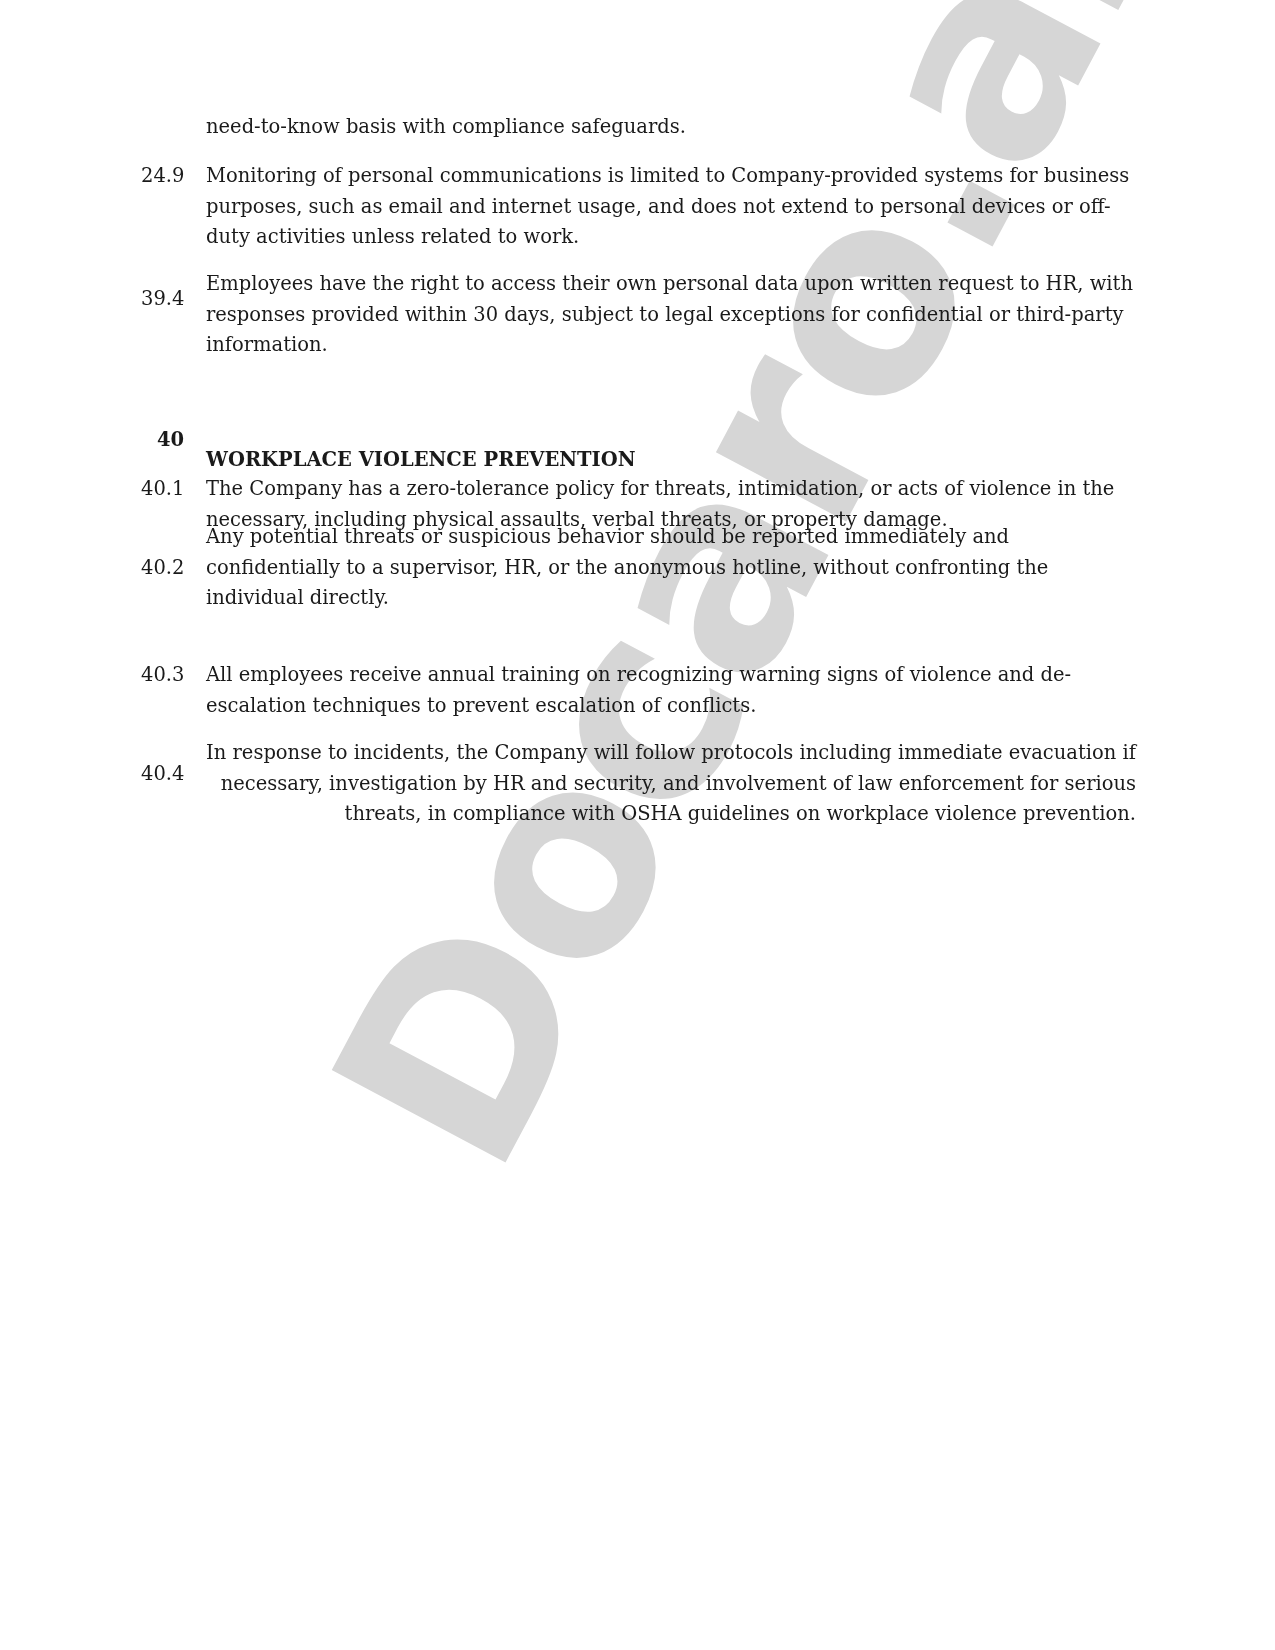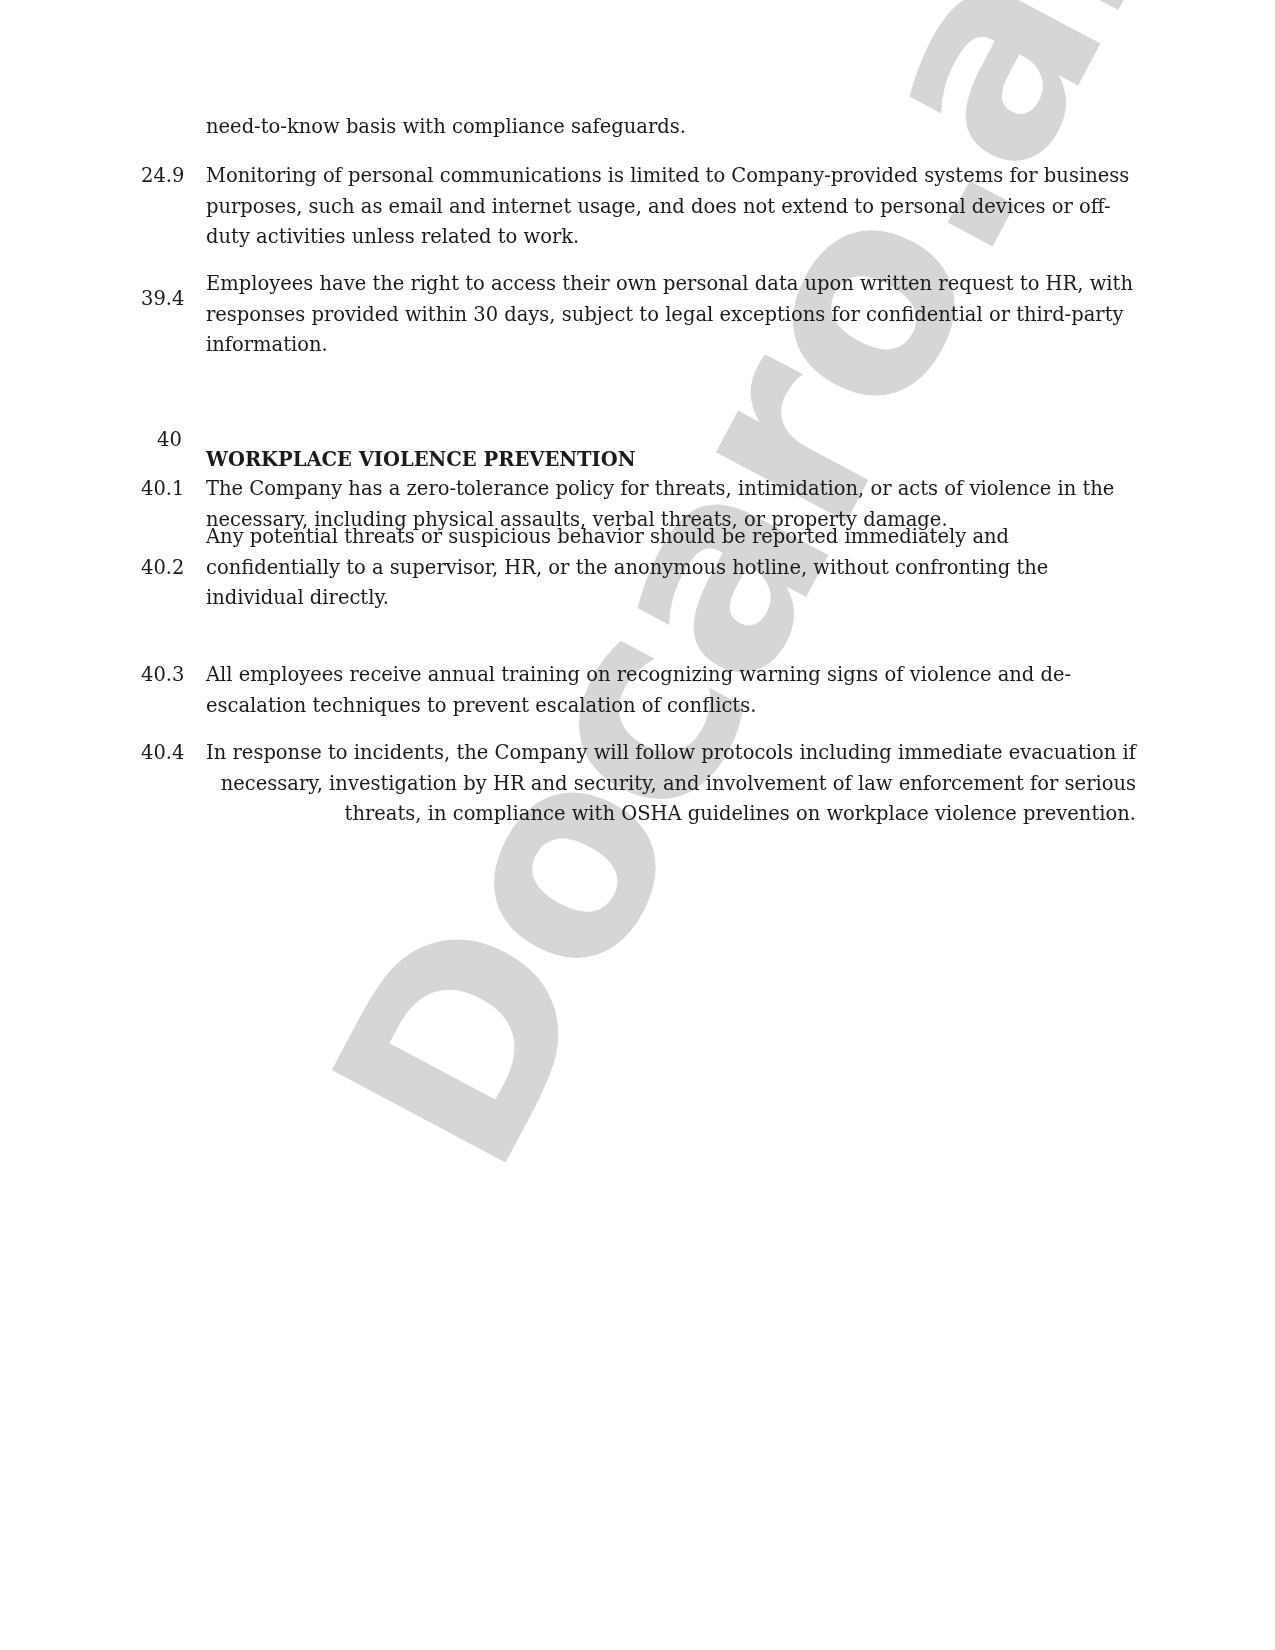--- a/index.html
+++ b/index.html
@@ -6,21 +6,21 @@
     body { width: 1275px; height: 1650px; position: relative; overflow: hidden;
            font-family: "DejaVu Serif", "Liberation Serif", serif; color: #1a1a1a; }
     .page { position: absolute; left: 0; top: 0; width: 1275px; height: 1650px; }
     .watermark { position: absolute; left: 120px; top: 520px; width: 1100px; text-align: center;
                  font-family: "DejaVu Sans", "Liberation Sans", sans-serif; font-weight: bold;
                  font-size: 270px; color: #d6d6d6; transform: rotate(-62deg);
                  transform-origin: center center; letter-spacing: -6px; z-index: 0; line-height: 1; }
     .content { position: absolute; left: 0; top: 0; width: 1275px; z-index: 1; font-size: 19.5px; }
     .para { position: absolute; left: 206px; width: 930px; line-height: 30.5px; }
     .num { position: absolute; left: 141px; line-height: 30.5px; }
-    .heading-num { position: absolute; left: 157px; font-weight: normal; line-height: 30.5px; }
+    .heading-num { position: absolute; left: 157px; font-weight: bold; line-height: 30.5px; }
     .heading { position: absolute; left: 206px; font-weight: bold; line-height: 30.5px; letter-spacing: 0; }
     b { font-weight: normal; margin-top: 48px; }
   </style>
 </head>
 <body>
 
 <div class="page">
   <div class="watermark">Docaro.ai</div>
 
   <div class="content">
@@ -37,16 +37,16 @@
 
     <div class="num" style="top:474px;">40.1</div>
     <div class="para" style="top:474px;"><span>The </span><b>Company</b><span> has a zero-tolerance policy for threats, intimidation, or acts of violence in the necessary, including physical assaults, verbal threats, or property damage.</span></div>
 
     <div class="num" style="top:553px;text-align:right;">40.2</div>
     <div class="para" style="top:522px;"><span>Any potential threats or suspicious behavior should be reported immediately and confidentially to a supervisor, </span><b>HR</b><span>, or the anonymous hotline, without confronting the individual directly.</span></div>
 
     <div class="num" style="top:660px;">40.3</div>
     <div class="para" style="top:660px;"><span>All employees receive annual training on recognizing warning signs of violence and de-escalation techniques to prevent escalation of conflicts.</span></div>
 
-    <div class="num" style="top:738px;text-align:center;">40.4</div>
+    <div class="num" style="top:759px;text-align:center;">40.4</div>
     <div class="para" style="top:738px;text-align:right;"><span>In response to incidents, the </span><b>Company</b><span> will follow protocols including immediate evacuation if necessary, investigation by </span><b>HR</b><span> and security, and involvement of law enforcement for serious threats, in compliance with </span><b>OSHA</b><span> guidelines on workplace violence prevention.</span></div>
   </div>
 </div>
 
 </body></html>

